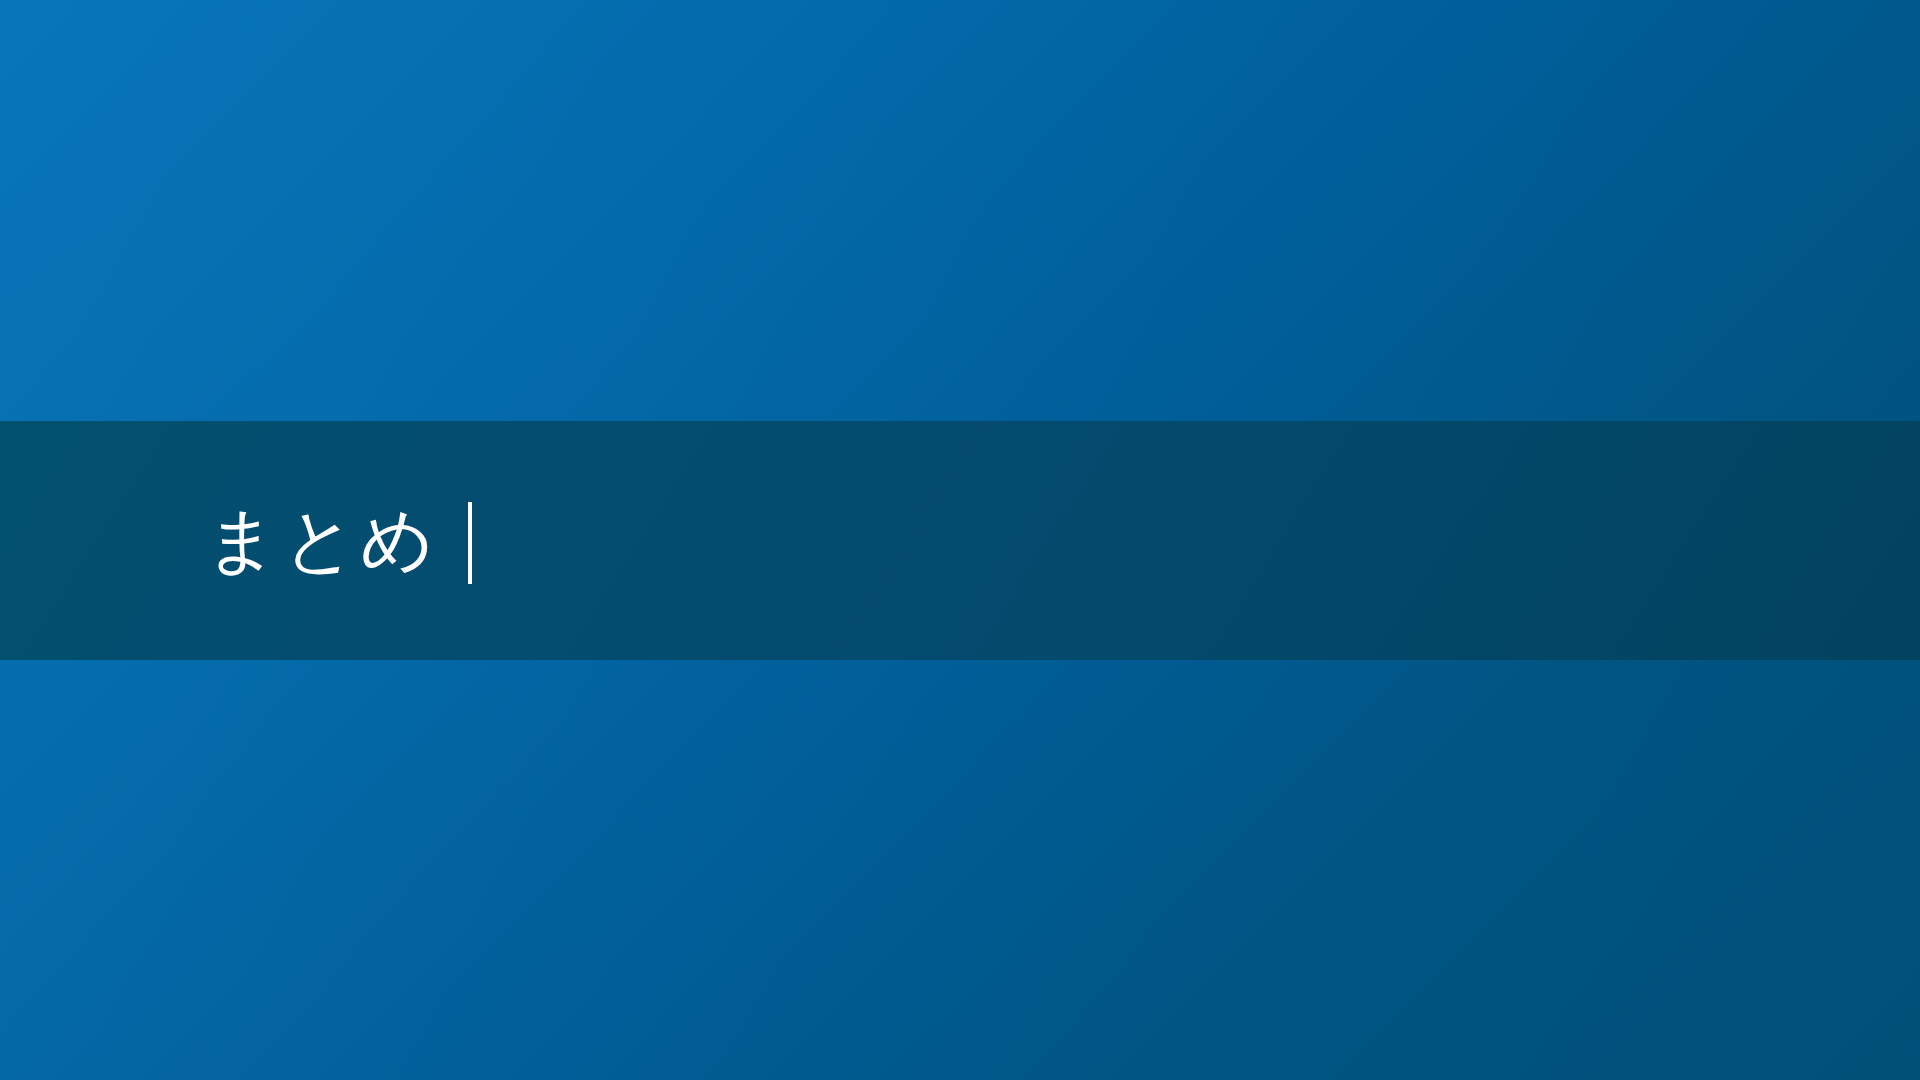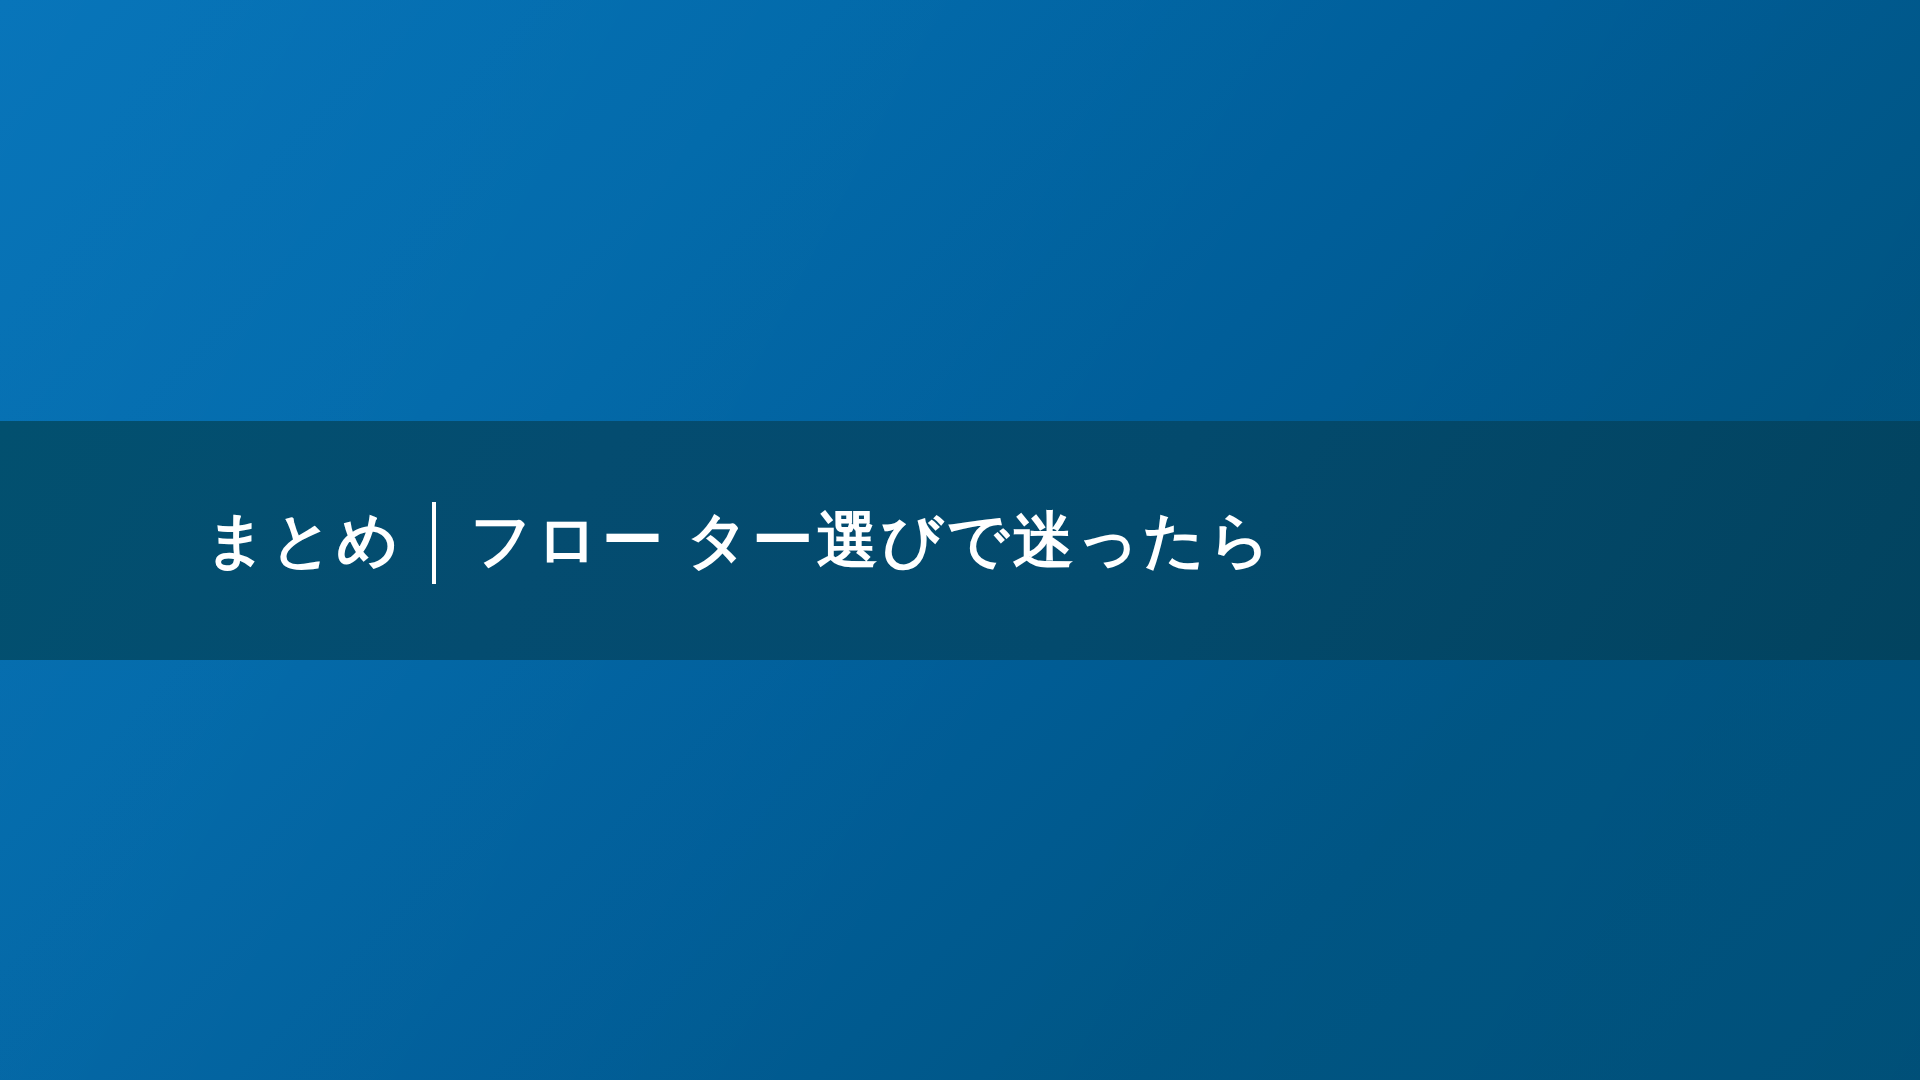--- a/index.html
+++ b/index.html
@@ -39,22 +39,22 @@
     background: linear-gradient(123deg, #02506f 0%, #044c70 30%, #034a6d 58%, #02435f 100%);
     display: flex;
     align-items: center;
     box-sizing: border-box;
     padding-left: 205px;
     padding-right: 60px;
   }
 
   #title-text {
     color: #ffffff;
-    font-size: 61px;
-    font-weight: 700;
+    font-size: 72px;
+    font-weight: 400;
     line-height: 1;
     letter-spacing: 0.055em;
     white-space: nowrap;
     display: flex;
     align-items: center;
     text-rendering: geometricPrecision;
   }
 
   .title-seg {
     display: inline-block;
@@ -75,17 +75,16 @@
 <body>
 
 <div id="slide">
 
   <div id="bg-sheen"></div>
 
   <div id="title-band">
     <div id="title-text">
       <span class="title-seg">まとめ</span>
       <span id="title-separator"></span>
-      <span class="title-seg">フロー ター選びで迷ったら</span>
     </div>
   </div>
 
 </div>
 
 </body></html>

